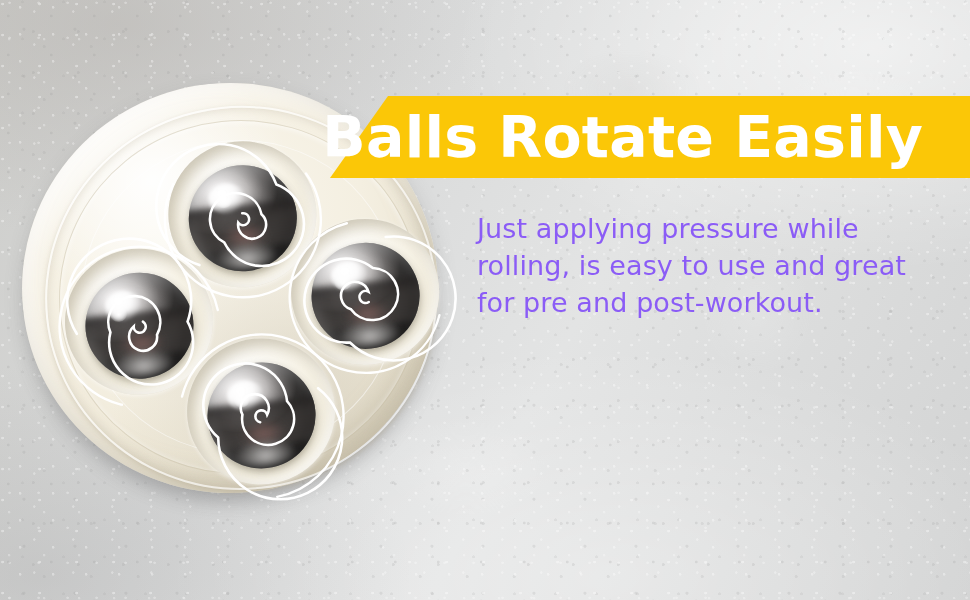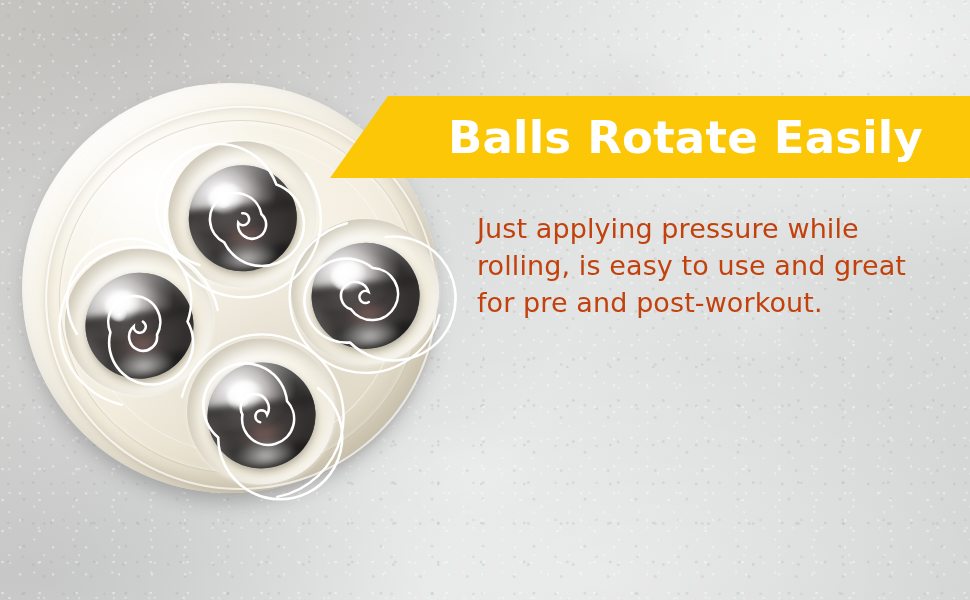--- a/index.html
+++ b/index.html
@@ -83,34 +83,34 @@
     left: 0;
     top: 96px;
     width: 970px;
     height: 82px;
     display: flex;
     align-items: center;
     justify-content: flex-end;
     padding-right: 47px;
     box-sizing: border-box;
     color: #ffffff;
-    font-size: 45px;
+    font-size: 57px;
     font-weight: 700;
     letter-spacing: 0.2px;
     line-height: 1;
     white-space: nowrap;
   }
 
   
   .copy {
     position: absolute;
     left: 477px;
     top: 210px;
     width: 460px;
-    color: #c2410c;
+    color: #8b5cf6;
     font-size: 27px;
     line-height: 37px;
     font-weight: 400;
     letter-spacing: 0.1px;
   }
   .copy p { margin: 0; }
   .copy .para-gap { height: 37px; }
 
   
   .product {

